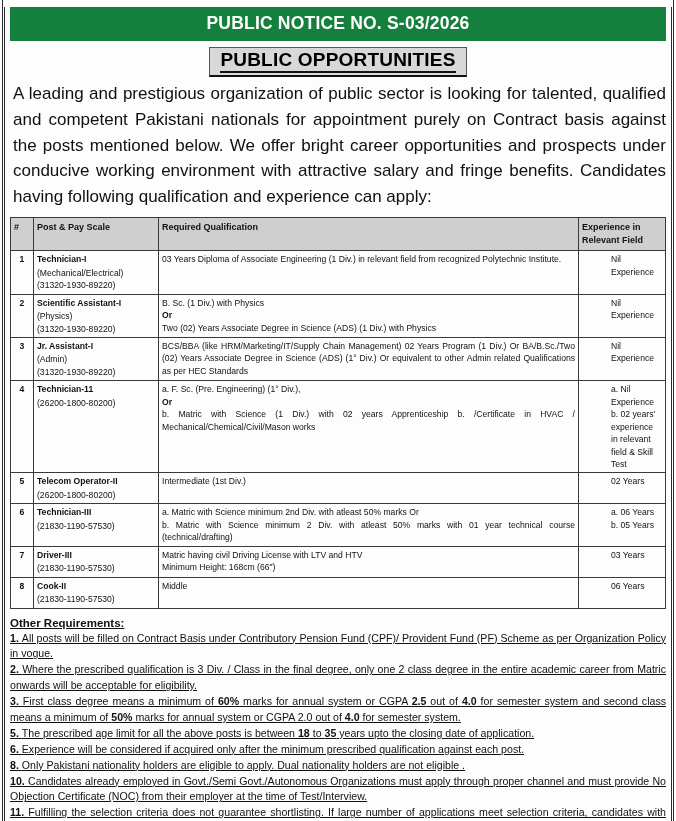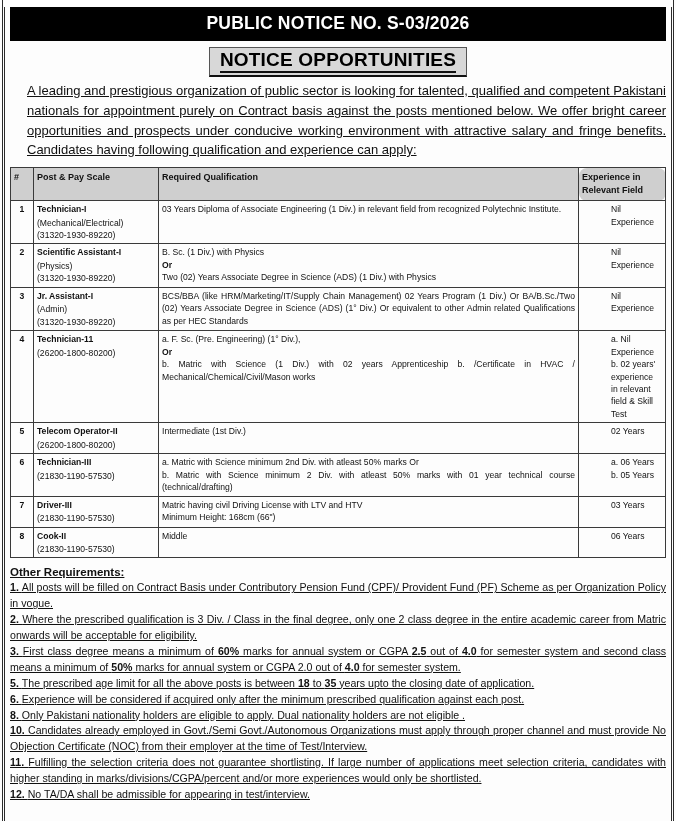--- a/index.html
+++ b/index.html
@@ -38,21 +38,21 @@
     border-left: 1px solid #2b2b2b;
     border-right: 1px solid #2b2b2b;
     height: 100%;
     box-sizing: border-box;
     padding: 0 5px;
     position: relative;
   }
 
   
   .notice-banner {
-    background: #000000;
+    background: #15803d;
     color: #ffffff;
     text-align: center;
     font-size: 17.5px;
     font-weight: bold;
     letter-spacing: 0.2px;
     padding: 6px 0 7px 0;
     margin-top: 4px;
   }
 
   
@@ -72,26 +72,25 @@
     border-bottom: 2px solid #111;
   }
   .career-box span {
     display: inline-block;
     border-bottom: 2px solid #111;
     padding-bottom: 0px;
   }
 
   
   .intro {
-    font-size: 13px;
+    font-size: 17px;
     line-height: 1.52;
     text-align: justify;
-    margin: 2px 0 7px 17px;
+    margin: 2px 0 7px 3px;
     color: #101010;
-    text-decoration: underline;
   }
 
   
   table.jobs {
     width: 100%;
     border-collapse: collapse;
     table-layout: fixed;
     font-size: 8.6px;
     color: #111;
   }
@@ -109,21 +108,21 @@
     text-align: left;
     padding: 3px 3px;
   }
   th.c-idx, td.c-idx {
     width: 16px;
     text-align: center;
     font-weight: bold;
   }
   th.c-post, td.c-post { width: 118px; margin-top: 36px; }
   th.c-qual, td.c-qual { width: auto; text-align: justify; margin-top: 22px; }
-  th.c-exp,  td.c-exp  { width: 80px; border-radius: 8px; }
+  th.c-exp,  td.c-exp  { width: 80px; }
   th.c-idx { text-align: center; }
 
   .post-title {
     font-weight: bold;
     display: block;
     margin-bottom: 1px;
   }
   .post-sub { display: block; }
   .post-scale { display: block; }
   .qual-line { display: block; }
@@ -157,21 +156,21 @@
 </head>
 <body>
 
 <div class="page">
   <div class="frame">
 
     <div class="notice-banner">PUBLIC NOTICE NO. S-03/2026</div>
 
     <div class="career-wrap">
       <div class="career-box">
-        <span>NOTICE OPPORTUNITIES</span>
+        <span>PUBLIC OPPORTUNITIES</span>
       </div>
     </div>
 
     <p class="intro">A leading and prestigious organization of public sector is looking for talented, qualified and competent Pakistani nationals for appointment purely on Contract basis against the posts mentioned below. We offer bright career opportunities and prospects under conducive working environment with attractive salary and fringe benefits. Candidates having following qualification and experience can apply:</p>
 
     <table class="jobs">
       <thead>
         <tr>
           <th class="c-idx">#</th>
           <th class="c-post">Post &amp; Pay Scale</th>

